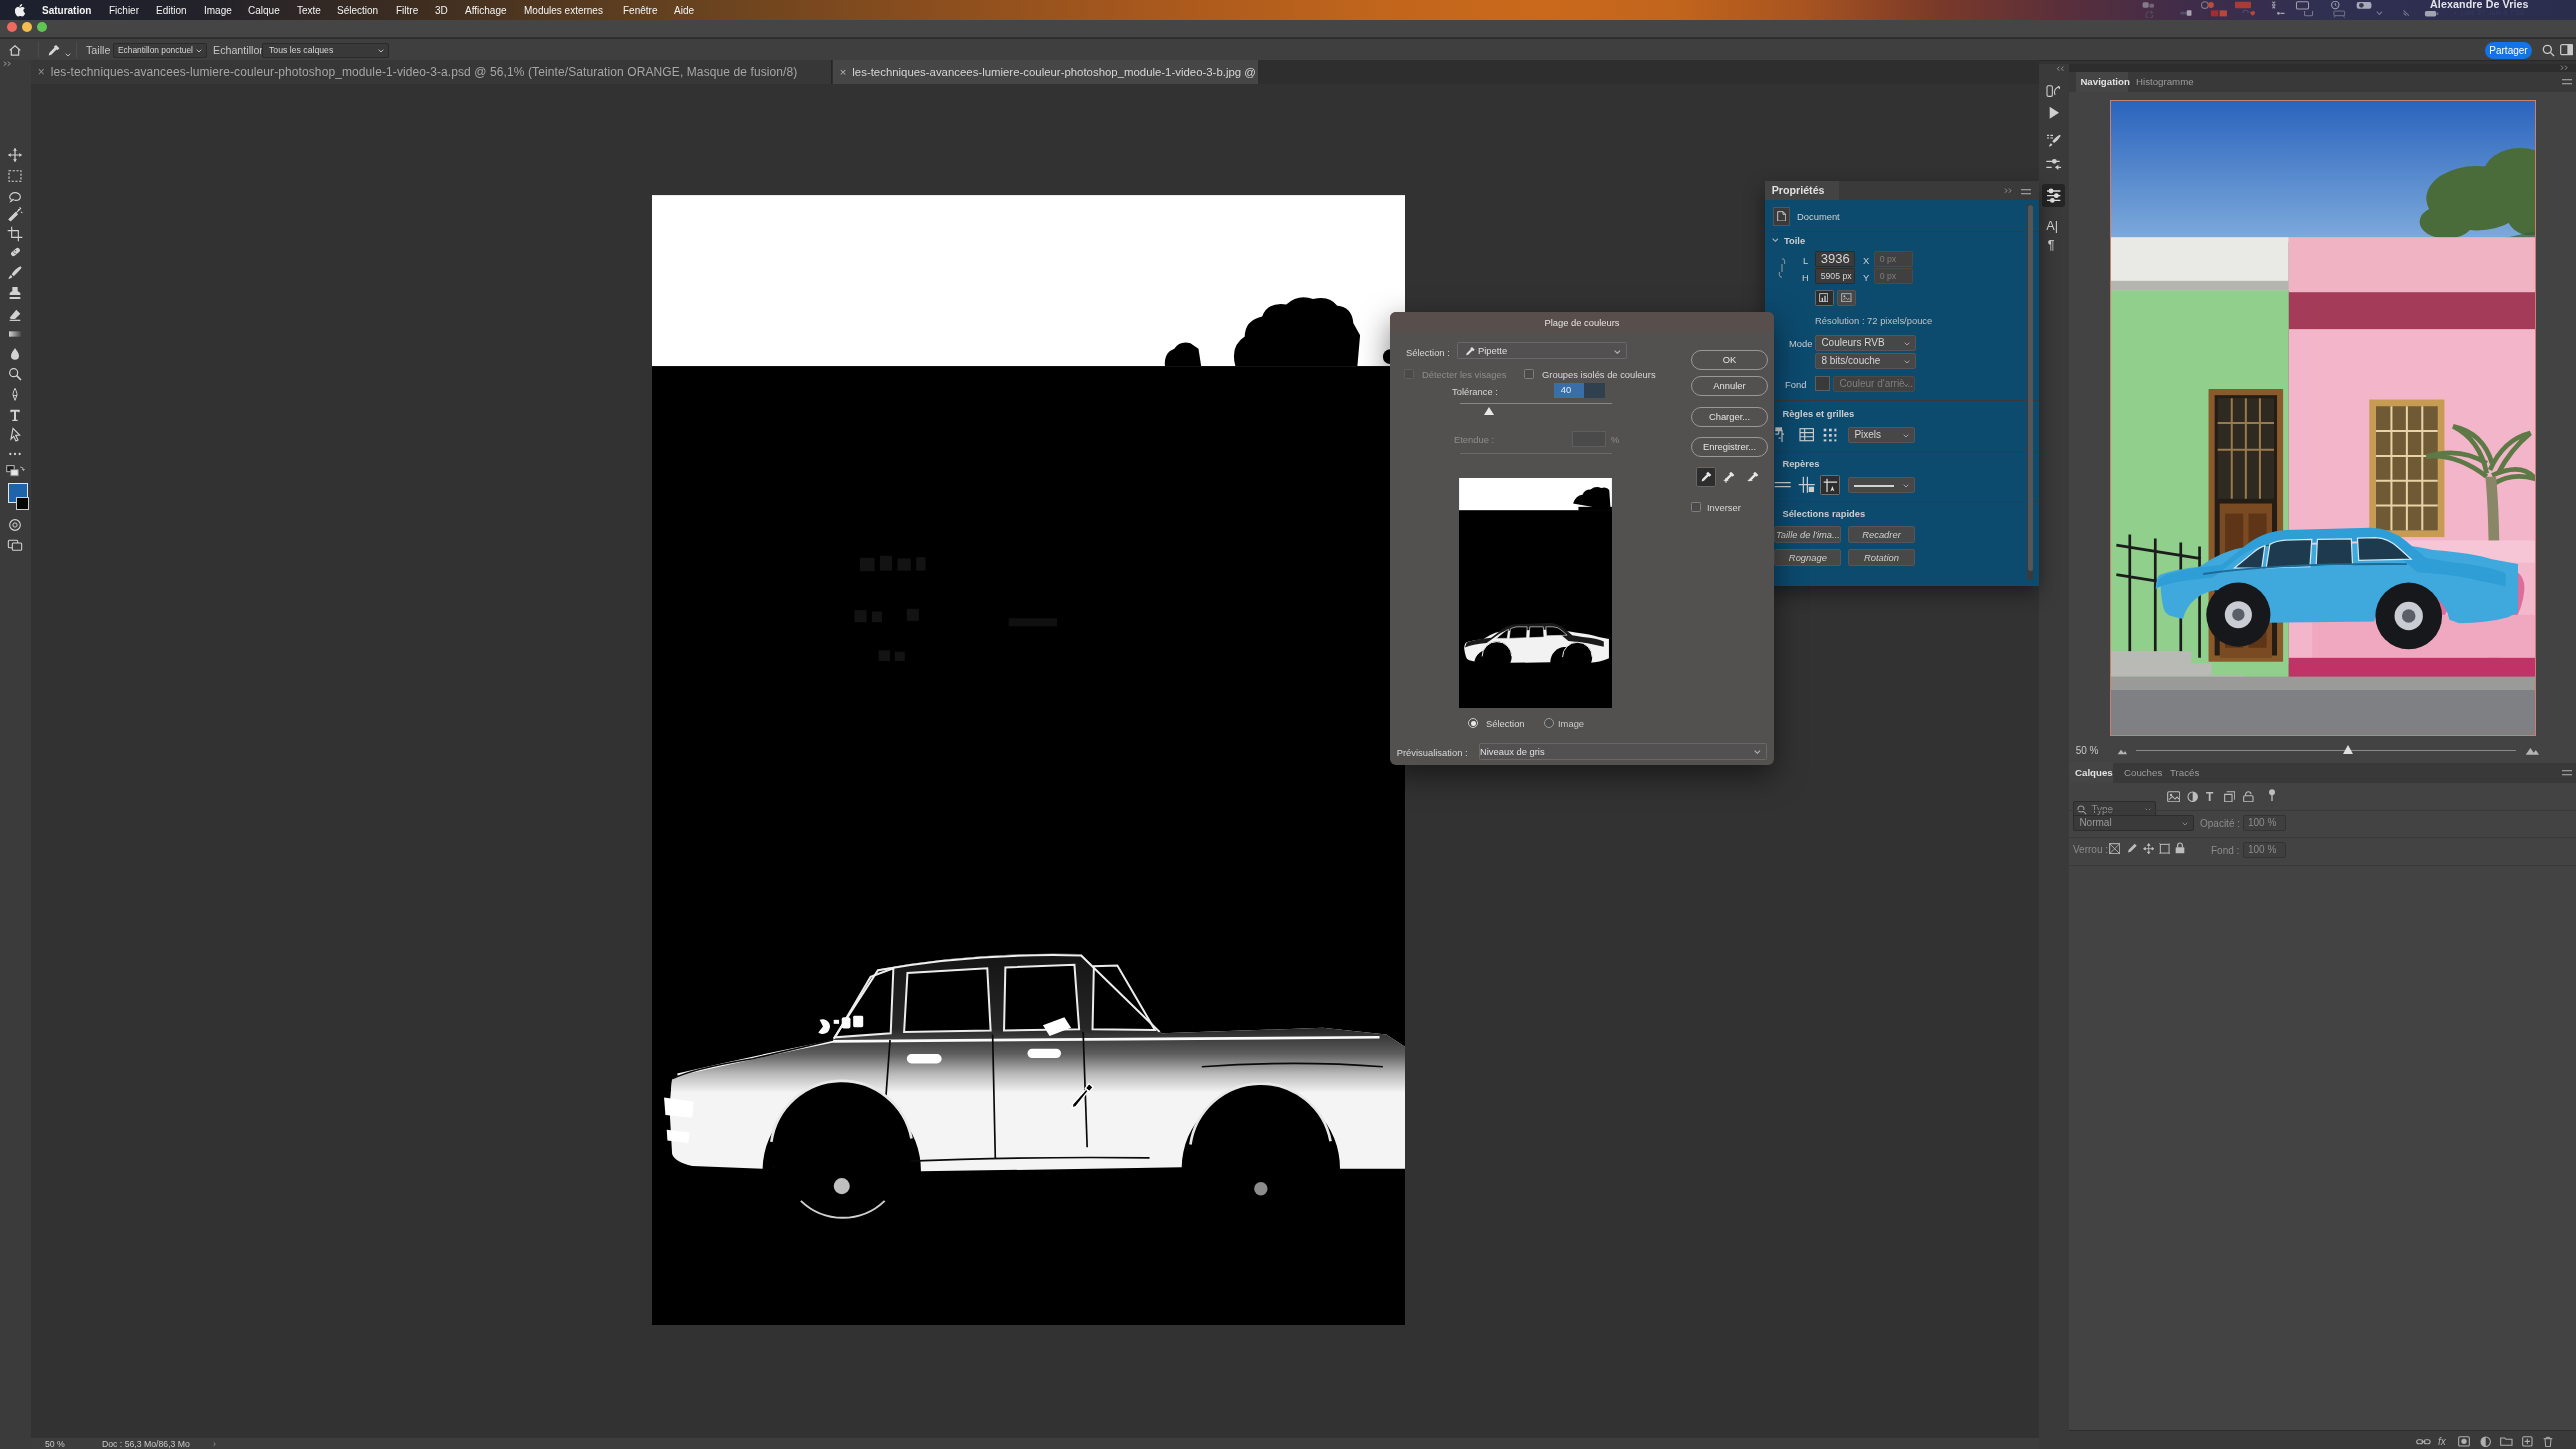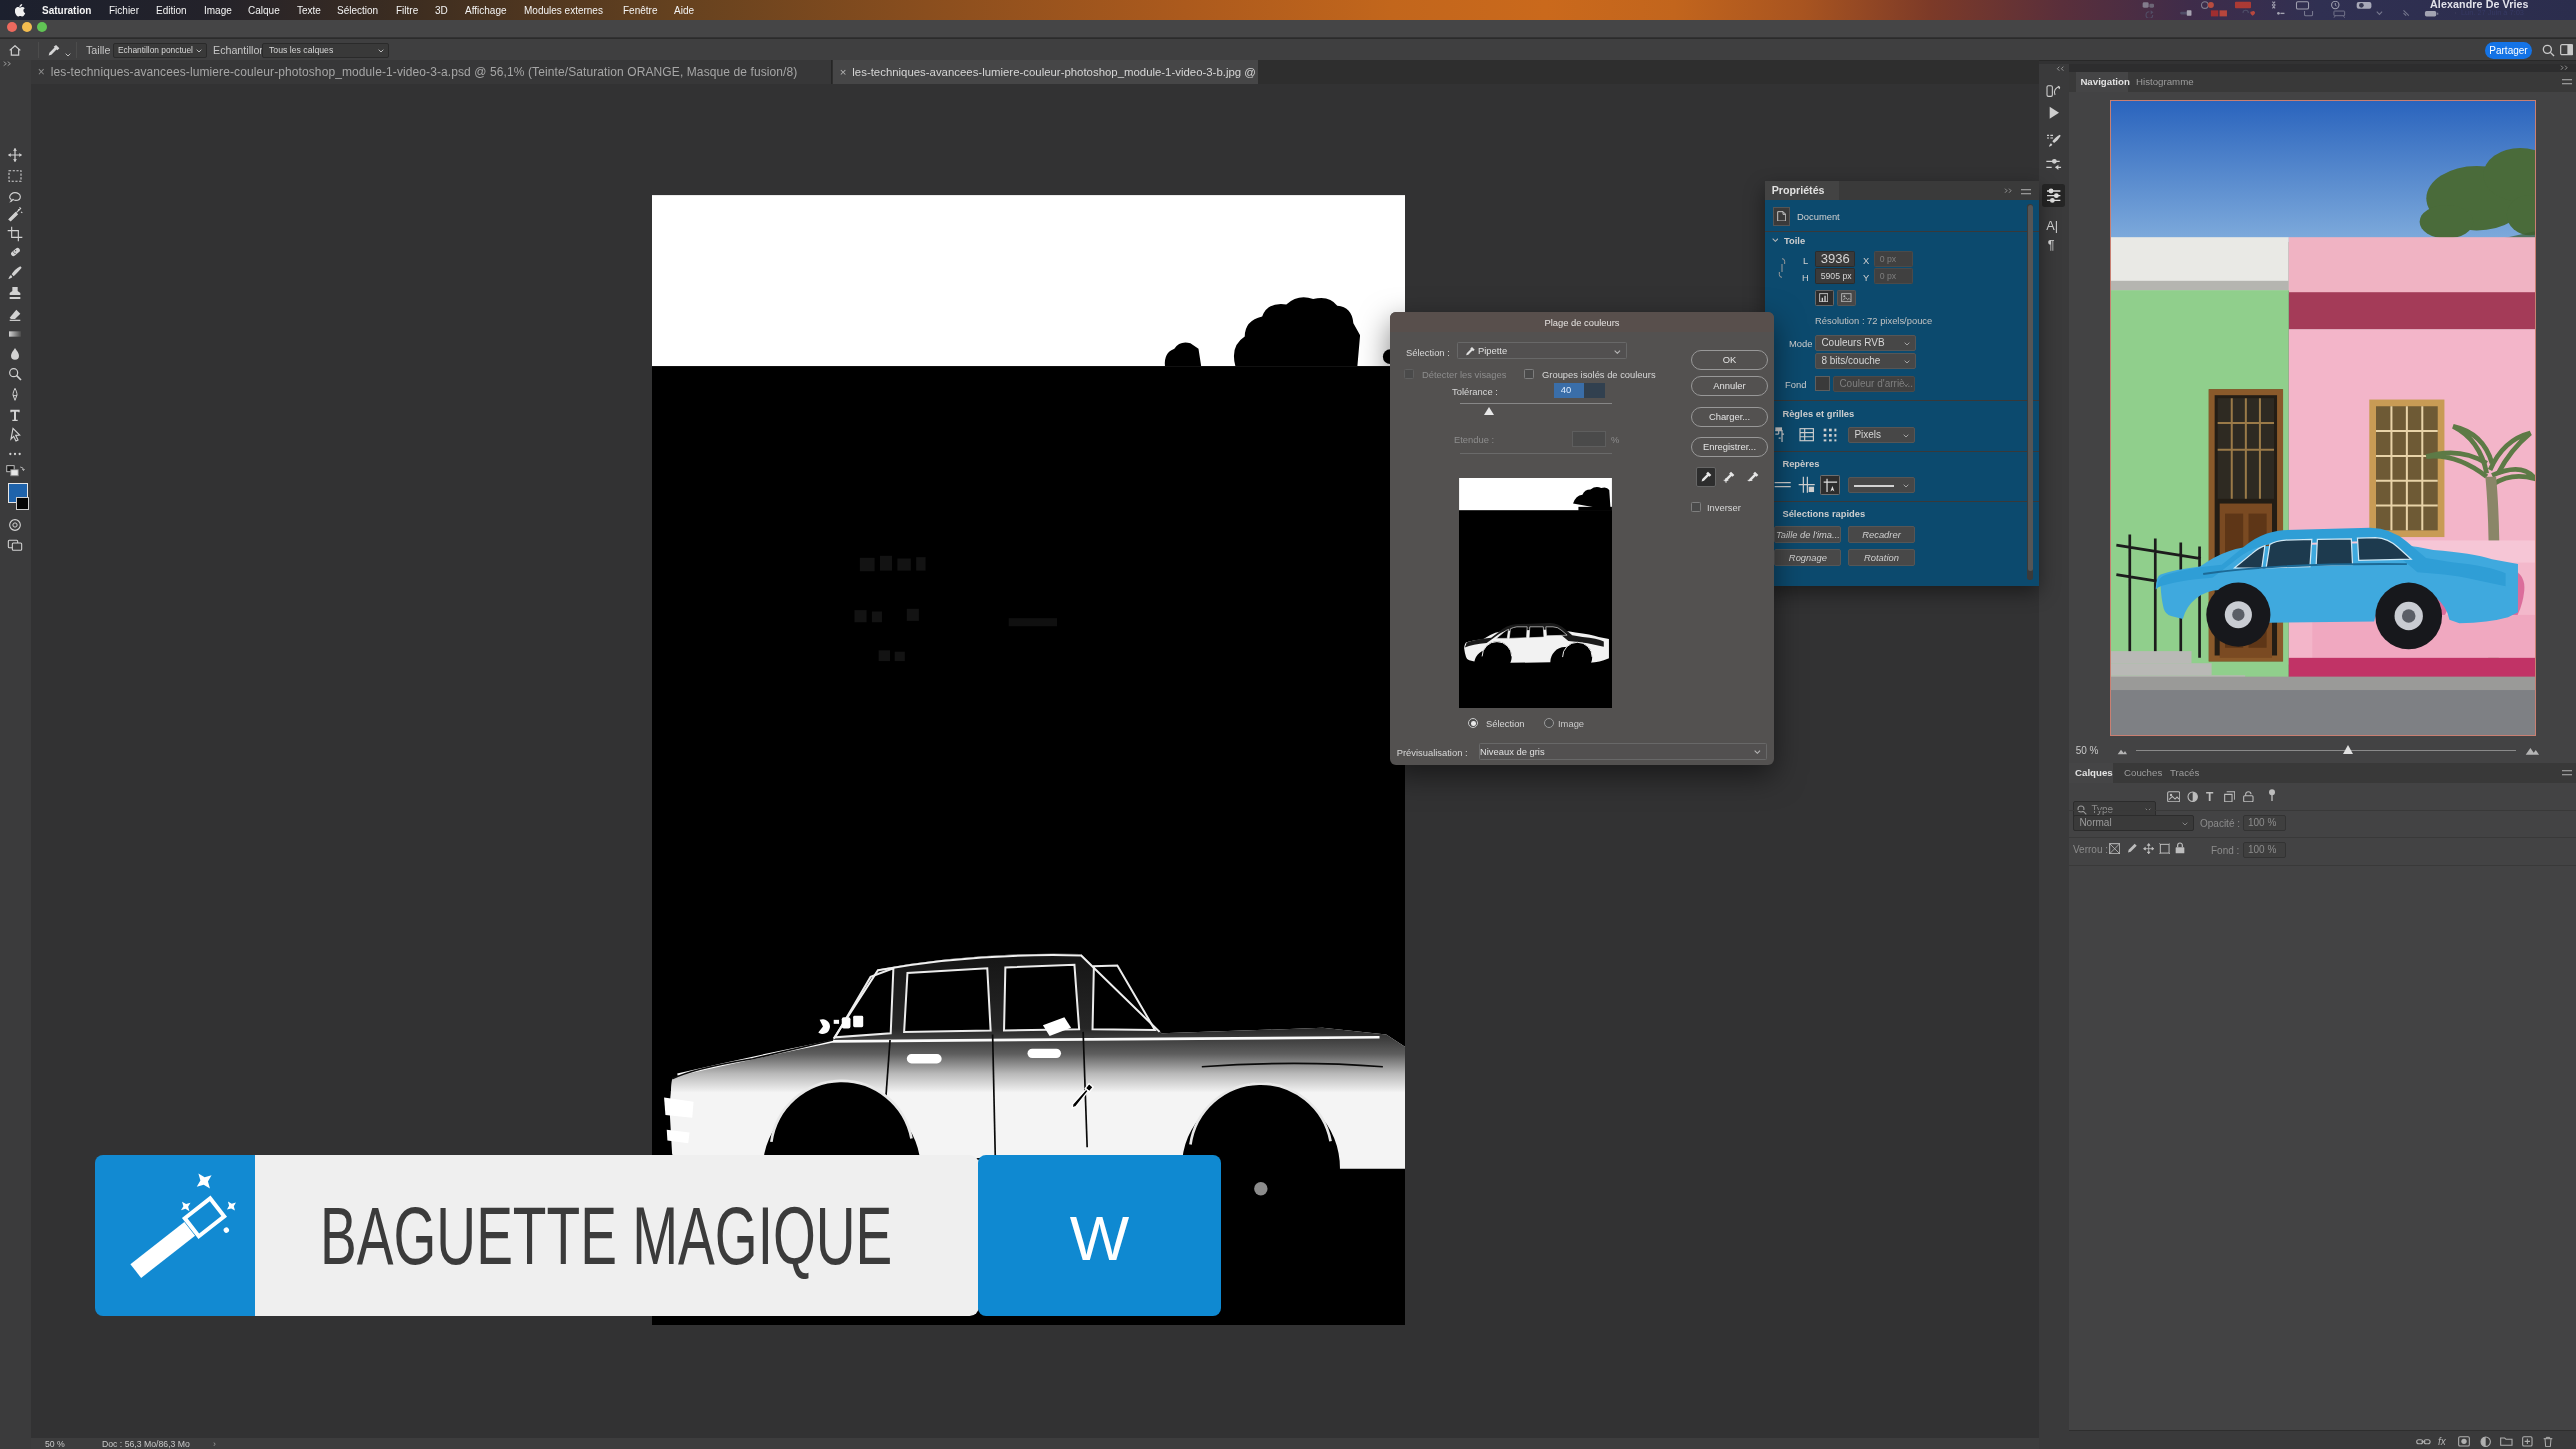--- a/index.html
+++ b/index.html
@@ -353,40 +353,20 @@
           <rect x="300" y="1224" width="15" height="17" rx="2"></rect>
         </g>
       </g>
       <g transform="translate(648,1322) rotate(40)">
         <path d="M5 0 l8 0 0 9 -8 0z" fill="#000" stroke="#fff" stroke-width="2"></path>
         <path d="M7 9 l4 0 1 30 -3 5 -3-5z" fill="#000" stroke="#fff" stroke-width="2"></path>
       </g>
     </svg>
   </div>
 
-  <div class="abs" id="banner">
-    <div id="bicon">
-      <svg width="160" height="161" viewBox="0 0 238 240">
-        <g transform="rotate(-38 119 126)">
-          <rect x="44" y="114" width="102" height="26" fill="#fff"></rect>
-          <rect x="150" y="110" width="48" height="34" fill="none" stroke="#fff" stroke-width="6"></rect>
-          <g fill="#fff">
-            <path d="M207 70 l4 10 10 4 -10 4 -4 10 -4-10 -10-4 10-4z"></path>
-            <path d="M162 88 l2.5 6.5 6.5 2.5 -6.5 2.5 -2.5 6.5 -2.5-6.5 -6.5-2.5 6.5-2.5z"></path>
-            <path d="M216 130 l2.5 6 6 2.5 -6 2.5 -2.5 6 -2.5-6 -6-2.5 6-2.5z"></path>
-            <circle cx="188" cy="162" r="4"></circle>
-          </g>
-        </g>
-      </svg>
-    </div>
-    <div id="bbar"></div>
-    <div id="bw"></div>
-    <div id="btext">BAGUETTE MAGIQUE</div>
-    <div id="bwtext">W</div>
-  </div>
 
   <div class="abs" id="dialog">
     <div id="dlgtitle">Plage de couleurs</div>
     <div class="dlabel" style="left:16px; top:35px;">Sélection :</div>
     <div class="ddrop" style="left:67px; top:30px; width:170px; height:17.4px; line-height:16px;">
       <svg class="abs" style="left:6.7px;top:3.4px;" width="10.7" height="10.7" viewBox="0 0 16 16">
           <path d="M10.5 1.5 l4 4 -2.4 2.4 -1-1 -6.2 6.2 -3.2.9 .9-3.2 6.2-6.2 -1-1z" fill="#e0e0e0"></path>
         </svg>
       <span style="margin-left:20px;">Pipette</span>
       <svg class="abs" style="right:5.4px;top:6.7px;" width="6.7" height="4.7" viewBox="0 0 10 7">

